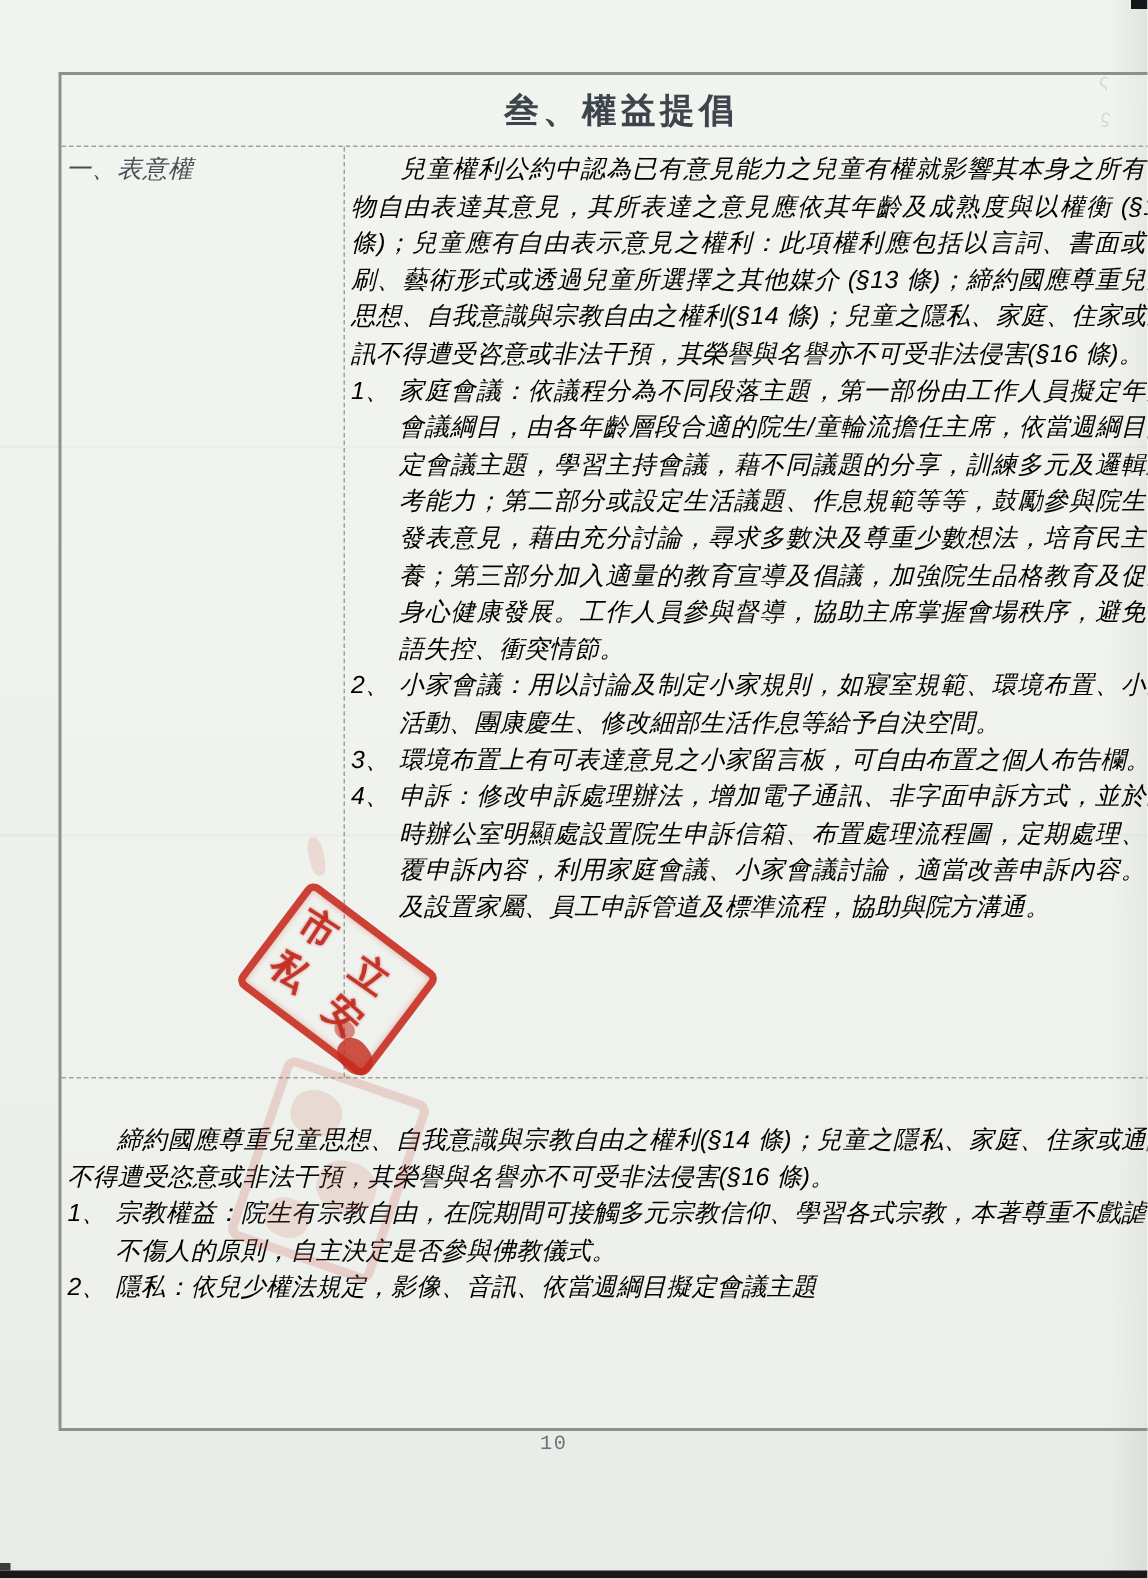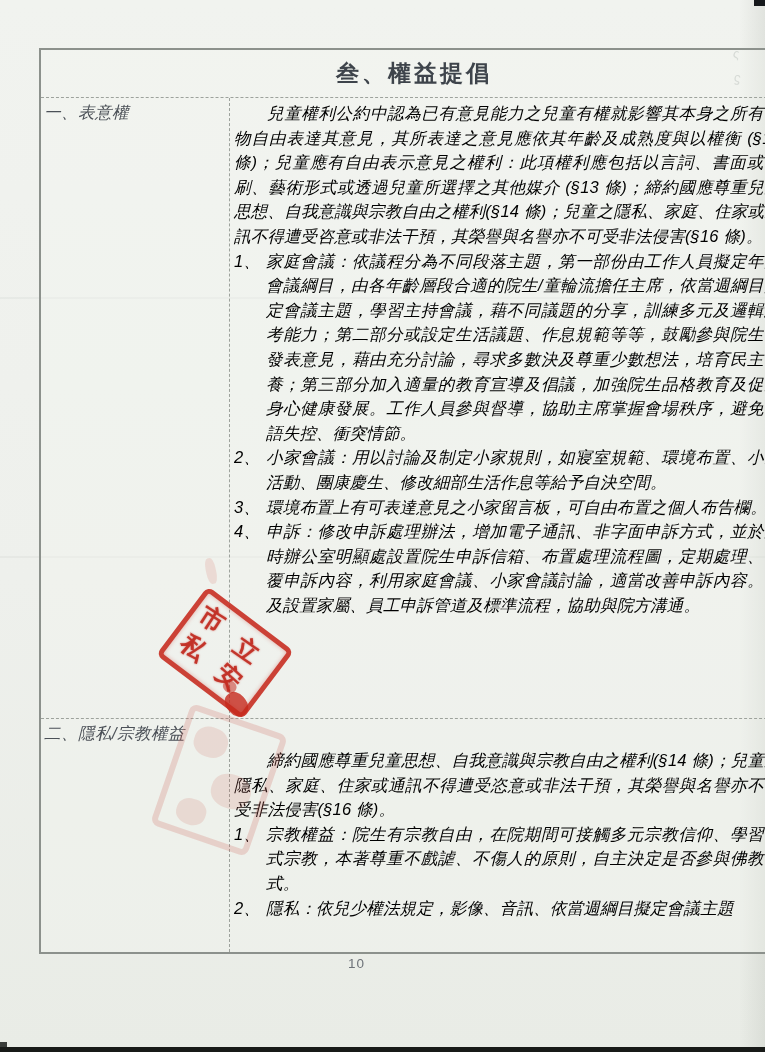--- a/index.html
+++ b/index.html
@@ -61,22 +61,22 @@
   .b1{right:18px;bottom:8px;width:14px;height:12px;opacity:.65;}
   .stamp-faint{left:168px;top:716px;width:102px;height:128px;transform:rotate(19deg);
     border:6px solid rgba(205,92,82,.22);border-radius:8px;}
   .stamp-faint .blob{position:absolute;background:rgba(205,92,82,.16);border-radius:45%;}
   .f0{left:8px;top:10px;width:34px;height:30px;}
   .f1{left:40px;top:48px;width:40px;height:34px;}
   .f2{left:14px;top:84px;width:30px;height:26px;}
   .stamp-smudge{left:206px;top:558px;width:10px;height:26px;background:rgba(215,110,100,.18);
     border-radius:40%;transform:rotate(-12deg);}
 
-  .page-number{position:absolute;left:348px;top:956px;font-size:13.5px;color:#6d7278;
-    letter-spacing:1px;}
+  .page-number{position:absolute;left:360px;top:956px;font-size:13.5px;color:#6d7278;
+    letter-spacing:1px;font-family:Liberation Mono, monospace;}
 </style>
 </head>
 <body>
 
 <div class="right-shade"></div>
 <div class="crease" style="top:297px;"></div>
 <div class="crease" style="top:556px;"></div>
 <div class="scan-artifact" style="left:733px;top:46px;">ς</div>
 <div class="scan-artifact" style="left:734px;top:70px;">ϛ</div>
 
@@ -104,23 +104,20 @@
         <span>環境布置上有可表達意見之小家留言板，可自由布置之個人布告欄。</span>
       </div>
       <div class="li">
         <span class="num">4、</span>
         <span>申訴：修改申訴處理辦法，增加電子通訊、非字面申訴方式，並於臨時辦公室明顯處設置院生申訴信箱、布置處理流程圖，定期處理、回覆申訴內容，利用家庭會議、小家會議討論，適當改善申訴內容。以及設置家屬、員工申訴管道及標準流程，協助與院方溝通。</span>
       </div>
     </div>
   </div>
 
   <div class="body-row row-2">
-    <div class="cell-item">
-      <span class="item-label">二、隱私/宗教權益</span>
-    </div>
     <div class="cell-desc">
       <p class="intro">締約國應尊重兒童思想、自我意識與宗教自由之權利(§14 條)；兒童之隱私、家庭、住家或通訊不得遭受恣意或非法干預，其榮譽與名譽亦不可受非法侵害(§16 條)。</p>
       <div class="li">
         <span class="num">1、</span>
         <span>宗教權益：院生有宗教自由，在院期間可接觸多元宗教信仰、學習各式宗教，本著尊重不戲謔、不傷人的原則，自主決定是否參與佛教儀式。</span>
       </div>
       <div class="li">
         <span class="num">2、</span>
         <span>隱私：依兒少權法規定，影像、音訊、依當週綱目擬定會議主題</span>
       </div>

